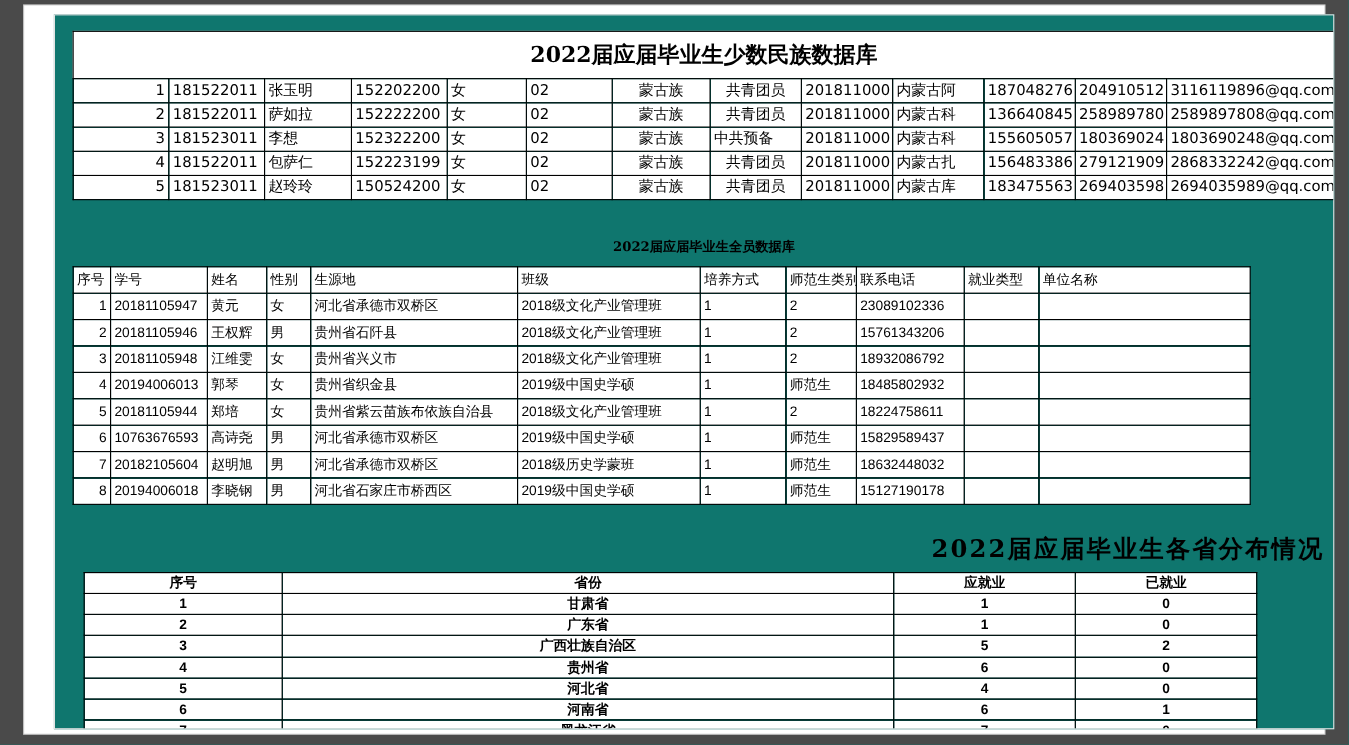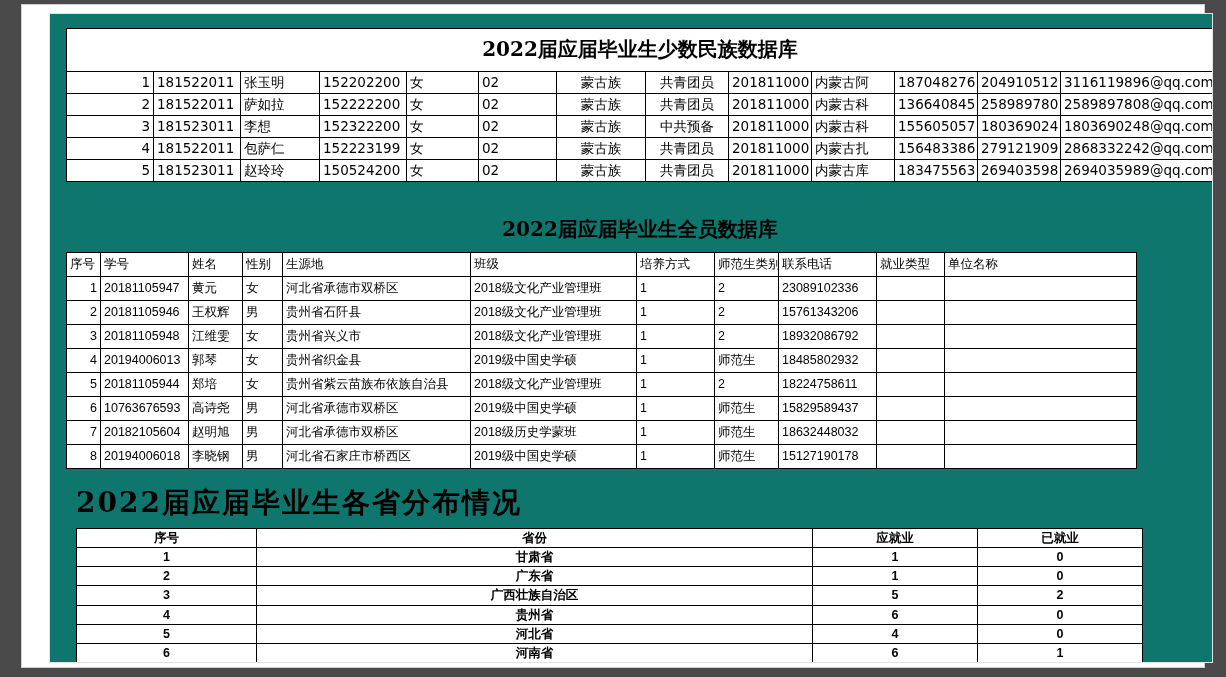--- a/index.html
+++ b/index.html
@@ -40,31 +40,31 @@
     text-align:center;font-size:20px;font-weight:bold;
     font-family:"DejaVu Serif","Liberation Serif",serif;
     padding:7px 0 8px;background:#fff;
   }
   .sec1 table{width:100%;}
   .sec1 td{height:21px;font-size:13.5px;font-family:"DejaVu Sans",sans-serif;}
   .t1-num{text-align:right;}
   
   .sec2{position:absolute;left:16px;top:196px;width:1148px;}
   .title2{
-    text-align:center;font-size:20px;font-weight:bold;
+    text-align:center;font-size:12px;font-weight:bold;
     font-family:"DejaVu Serif","Liberation Serif",serif;
     padding:6px 0 9px;
   }
   .sec2 table{width:1070px;}
   .sec2 td{height:23px;font-size:12.5px;}
   .t2-num{text-align:right;}
   
   .sec3{position:absolute;left:26px;top:468px;width:1128px;}
   .title3{
-    text-align:left;font-size:28px;font-weight:bold;
+    text-align:right;font-size:22px;font-weight:bold;
     letter-spacing:2px;
     font-family:"DejaVu Serif","Liberation Serif",serif;
     padding:2px 0 6px;
   }
   .sec3 table{width:1066px;}
   .sec3 td{height:18px;font-size:12.5px;text-align:center;font-weight:bold;}
   .sec3 td.hd{font-weight:bold;}
 </style>
 </head>
 <body>
@@ -122,21 +122,21 @@
             <td>2589897808@qq.com</td>
           </tr>
           <tr>
             <td class="t1-num">3</td>
             <td>181523011</td>
             <td>李想</td>
             <td>152322200</td>
             <td>女</td>
             <td>02</td>
             <td style="text-align:center">蒙古族</td>
-            <td style="text-align:center">中共预备</td>
+            <td style="">中共预备</td>
             <td>201811000</td>
             <td>内蒙古科</td>
             <td>155605057</td>
             <td>180369024</td>
             <td>1803690248@qq.com</td>
           </tr>
           <tr>
             <td class="t1-num">4</td>
             <td>181522011</td>
             <td>包萨仁</td>

